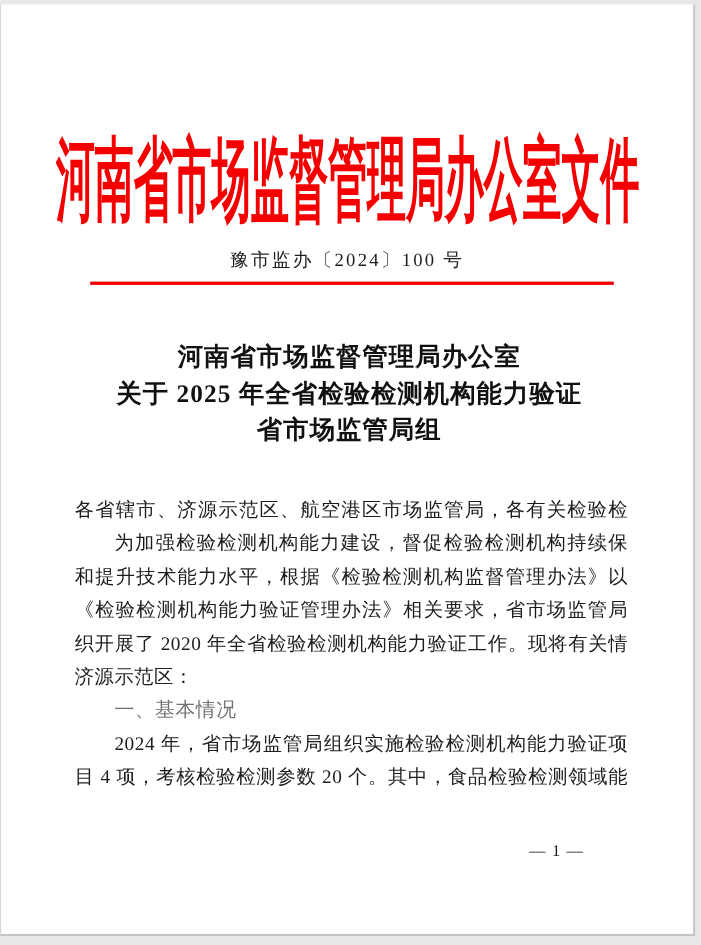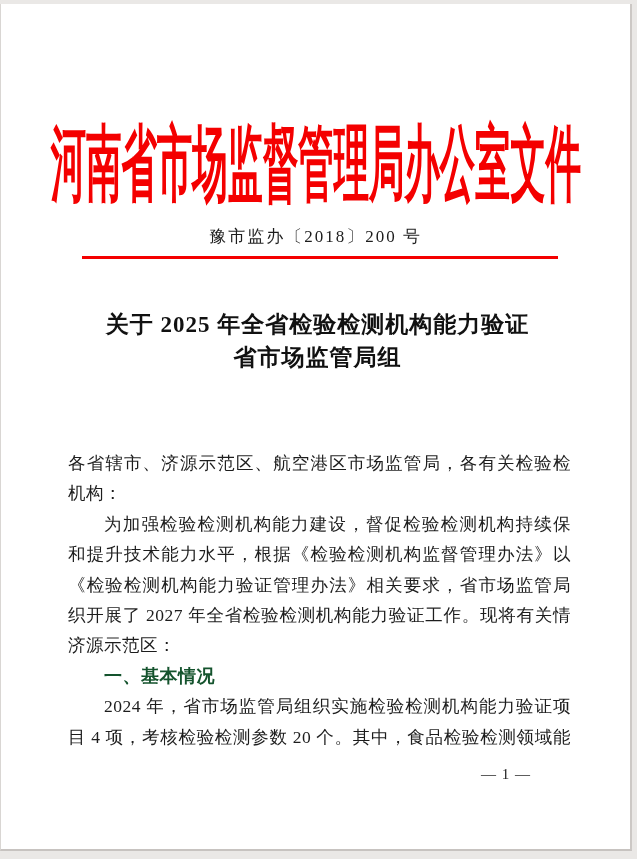--- a/index.html
+++ b/index.html
@@ -87,59 +87,59 @@
   }
   .line.fill {
     white-space: normal;
     text-align: justify;
     text-align-last: justify;
     overflow: hidden;
   }
   .line.indent { padding-left: 36px; }
   .line.heading {
     font-family: "Liberation Sans", "DejaVu Sans", sans-serif;
-    font-weight: 700;
+    font-weight: 400;
     font-size: 18px;
-    color: #14532d;
+    color: #737373;
   }
   
   .page-number {
     position: absolute;
     left: 480px; top: 762px;
     font-size: 15px;
     letter-spacing: 1px;
     color: var(--ink);
     white-space: nowrap;
   }
 </style>
 </head>
 <body>
 
 <div class="page">
 
   <div class="banner">
     <span class="banner-text">河南省市场监督管理局办公室文件</span>
   </div>
 
-  <div class="doc-number">豫市监办〔2018〕200 号</div>
+  <div class="doc-number">豫市监办〔2024〕100 号</div>
 
   <div class="red-line"></div>
 
   <div class="title">
+    <div class="title-line">河南省市场监督管理局办公室</div>
     <div class="title-line">关于 2025 年全省检验检测机构能力验证</div>
     <div class="title-line">省市场监管局组</div>
   </div>
 
   <div class="body-text">
     <div class="line fill">各省辖市、济源示范区、航空港区市场监管局，各有关检验检测</div>
-    <div class="line">机构：</div>
     <div class="line fill indent">为加强检验检测机构能力建设，督促检验检测机构持续保持</div>
     <div class="line fill">和提升技术能力水平，根据《检验检测机构监督管理办法》以及</div>
     <div class="line fill">《检验检测机构能力验证管理办法》相关要求，省市场监管局组</div>
-    <div class="line fill">织开展了 2027 年全省检验检测机构能力验证工作。现将有关情</div>
+    <div class="line fill">织开展了 2020 年全省检验检测机构能力验证工作。现将有关情</div>
     <div class="line">济源示范区：</div>
     <div class="line indent heading">一、基本情况</div>
     <div class="line fill indent">2024 年，省市场监管局组织实施检验检测机构能力验证项</div>
     <div class="line fill">目 4 项，考核检验检测参数 20 个。其中，食品检验检测领域能</div>
   </div>
 
   <div class="page-number">— 1 —</div>
 
 </div>
 

